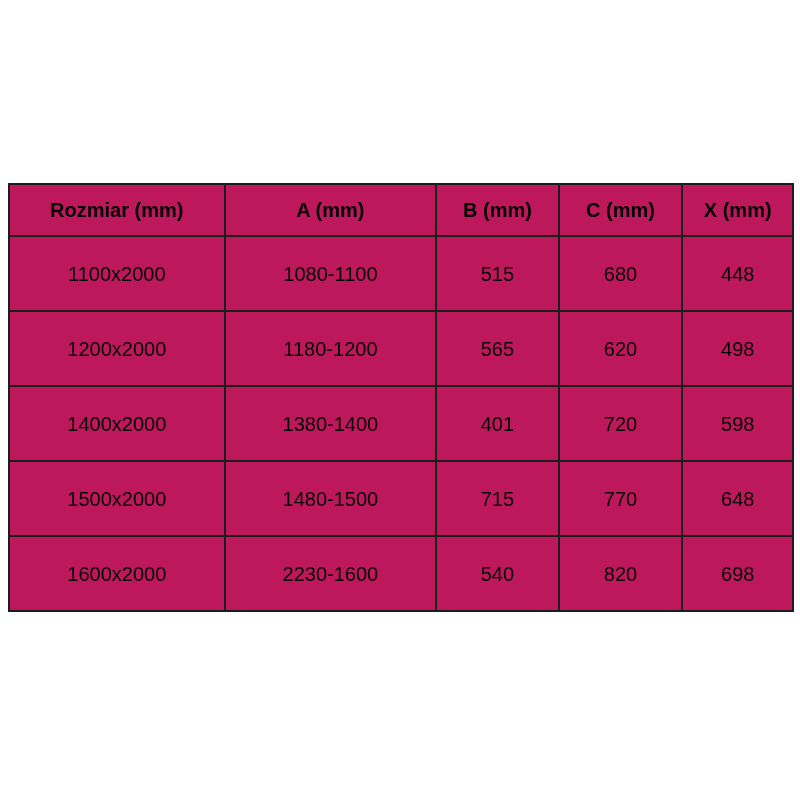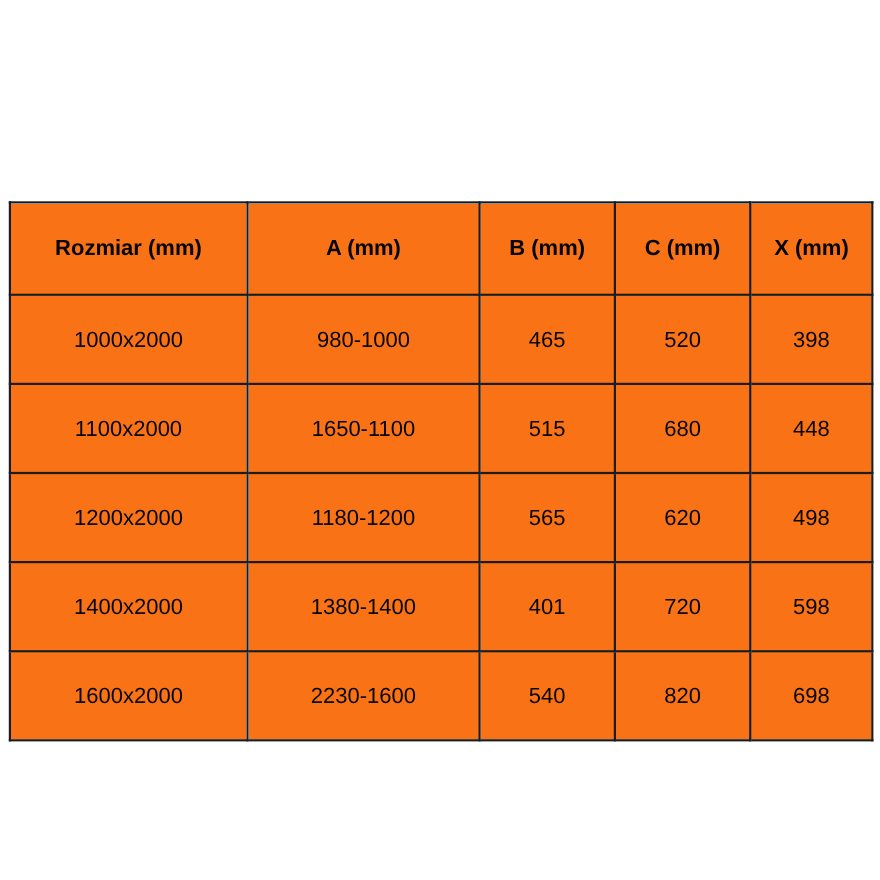--- a/index.html
+++ b/index.html
@@ -24,25 +24,25 @@
     height: 429px;
     border-collapse: collapse;
     table-layout: fixed;
     background: #ffffff;
   }
   table.spec-table th,
   table.spec-table td {
     border: 2px solid #1c1c1c;
     text-align: center;
     vertical-align: middle;
-    padding: 16px;
+    padding: 0;
     font-size: 20px;
     line-height: 1;
     color: #050505;
-    background: #f97316;
+    background: #be185d;
     overflow: hidden;
     white-space: nowrap;
   }
   table.spec-table th {
     font-weight: bold;
     height: 50px;
   }
   table.spec-table td {
     font-weight: normal;
     height: 47px;
@@ -69,48 +69,48 @@
       <tr>
           <th>Rozmiar (mm)</th>
           <th>A (mm)</th>
           <th>B (mm)</th>
           <th>C (mm)</th>
           <th>X (mm)</th>
         </tr>
     </thead>
     <tbody>
         <tr>
-          <td>1000x2000</td>
-          <td>980-1000</td>
-          <td>465</td>
-          <td>520</td>
-          <td>398</td>
-        </tr>
-        <tr>
           <td>1100x2000</td>
-          <td>1650-1100</td>
+          <td>1080-1100</td>
           <td>515</td>
           <td>680</td>
           <td>448</td>
         </tr>
         <tr>
           <td>1200x2000</td>
           <td>1180-1200</td>
           <td>565</td>
           <td>620</td>
           <td>498</td>
         </tr>
         <tr>
           <td>1400x2000</td>
           <td>1380-1400</td>
           <td>401</td>
           <td>720</td>
           <td>598</td>
         </tr>
         <tr>
+          <td>1500x2000</td>
+          <td>1480-1500</td>
+          <td>715</td>
+          <td>770</td>
+          <td>648</td>
+        </tr>
+        <tr>
           <td>1600x2000</td>
           <td>2230-1600</td>
           <td>540</td>
           <td>820</td>
           <td>698</td>
         </tr>
       </tbody>
   </table>
 </div>
 

